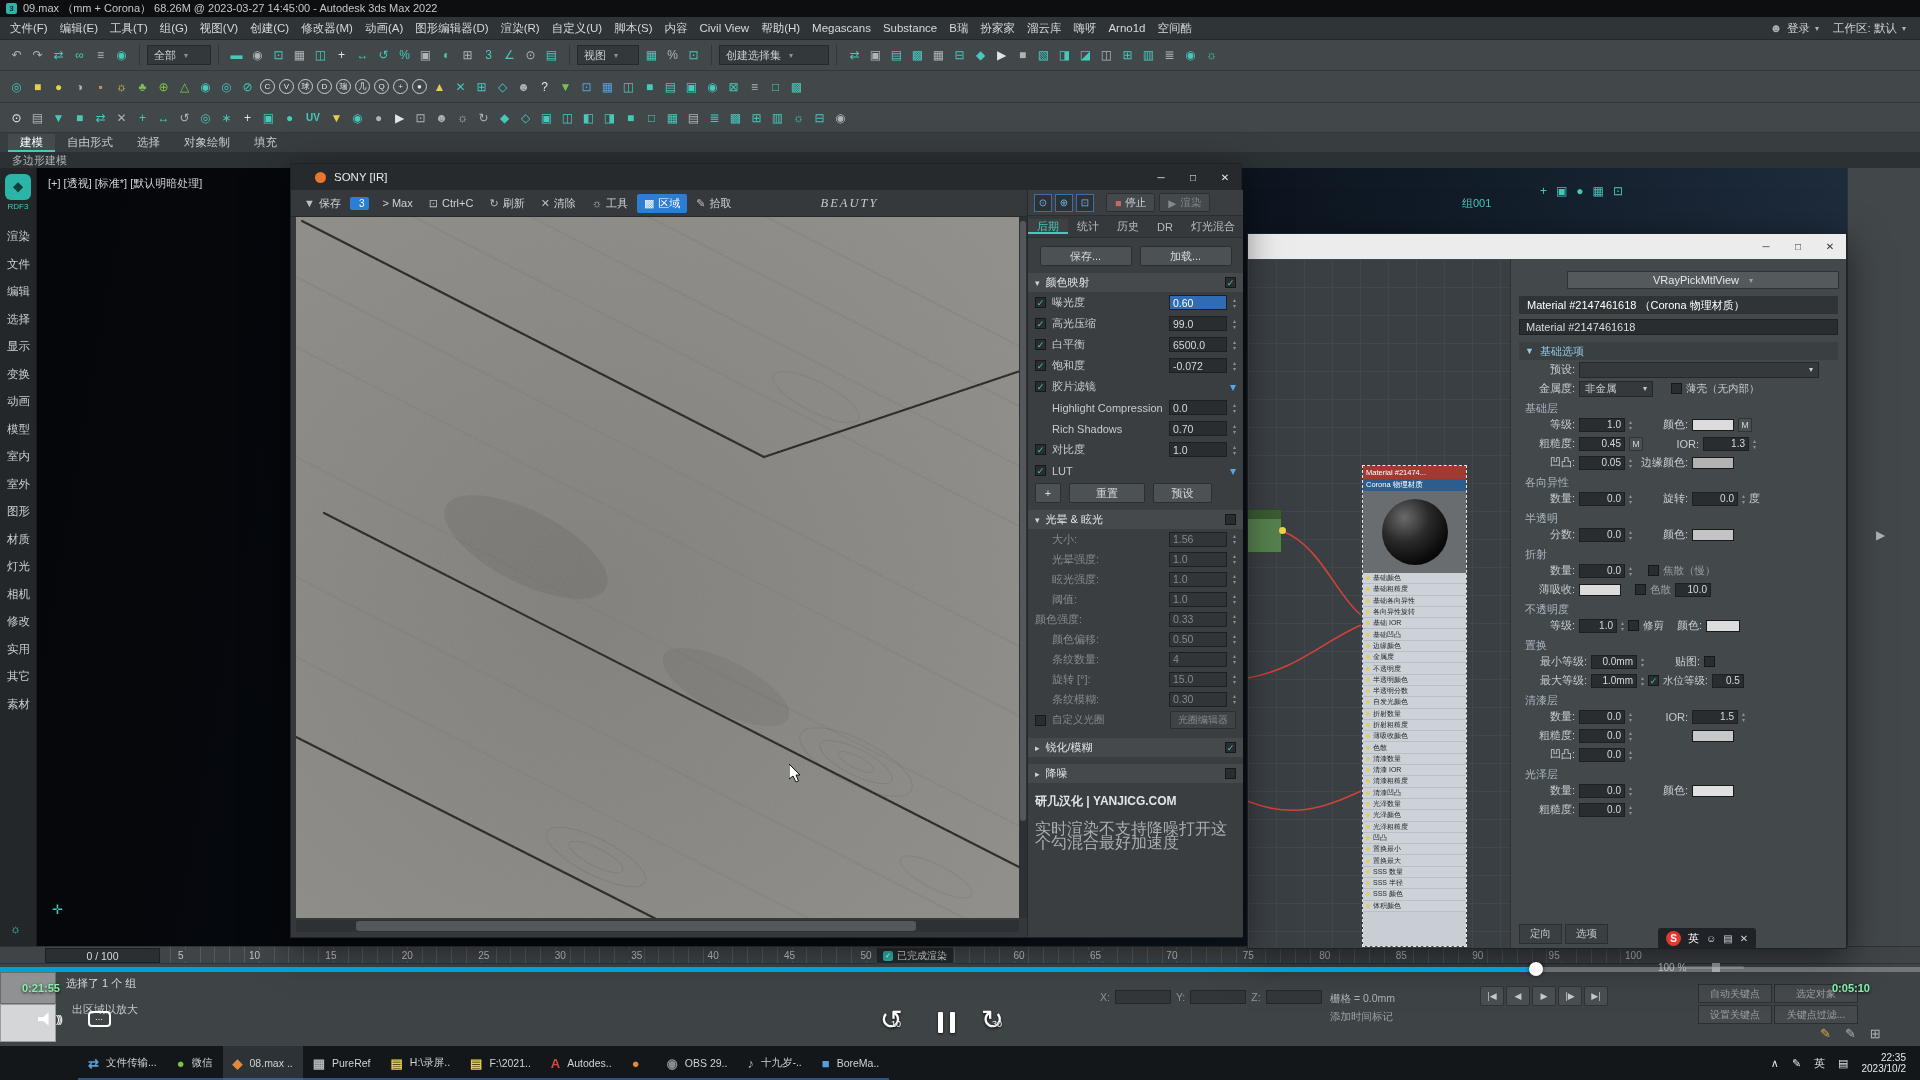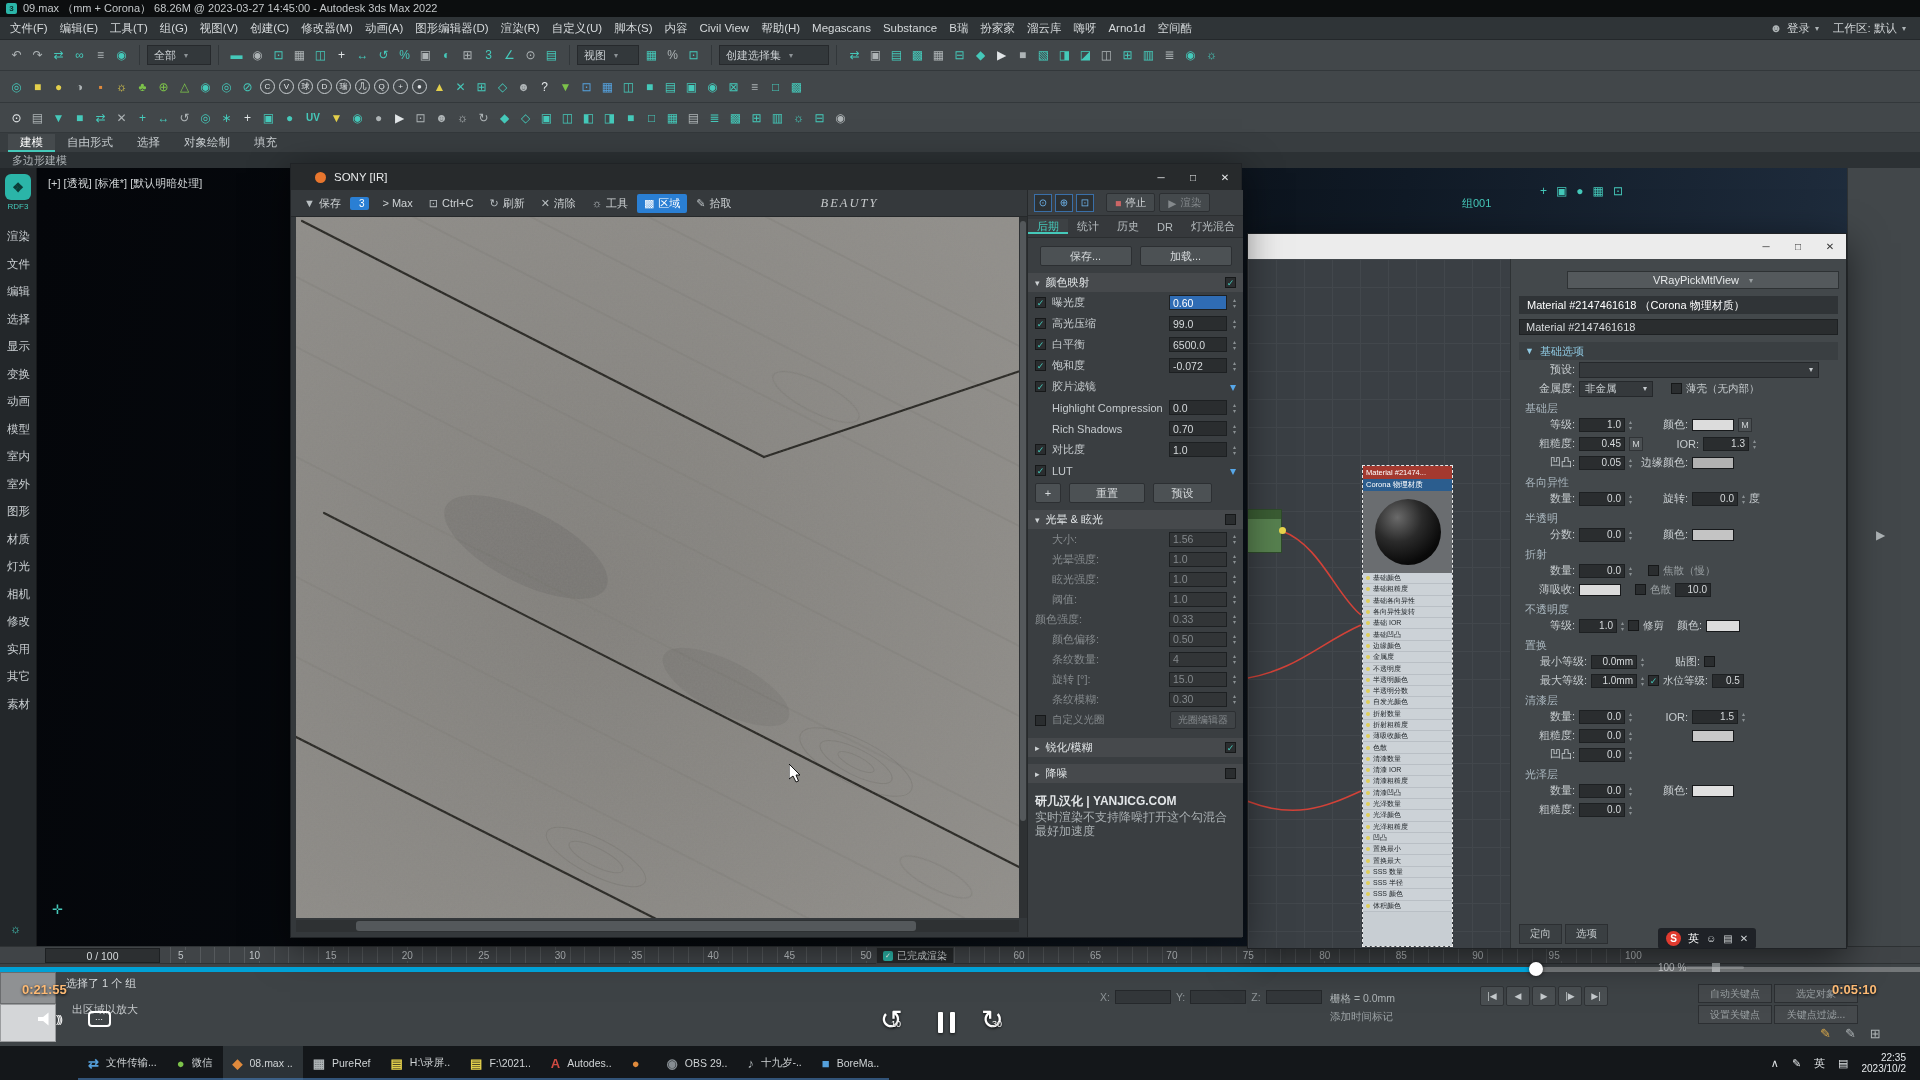--- a/index.html
+++ b/index.html
@@ -118,30 +118,30 @@
 .vrow.hl .vval{background:#2f6cb4;color:#fff}
 .varr{display:none;margin-left:auto;color:#57a7e8;font-size:12px}
 .vrow.drop .varr{display:block}
 .ud{display:flex;flex-direction:column;font-size:6px;line-height:6px;color:#8a9093;font-style:normal}
 .ud::before{content:"▴"}.ud::after{content:"▾"}
 .bloomwrap .vrow{height:20px;color:#84898c}
 .bloomwrap .vval{color:#84898c;background:#323537}
 .aprow{display:flex;align-items:center;gap:6px;padding:2px 7px;font-size:10.5px;color:#84898c}
 .apbtn{margin-left:auto;background:#3f4346;border:1px solid #2c2f32;color:#84898c;font-size:10px;padding:1px 7px;border-radius:2px}
 .brand{margin:10px 7px 0;font-size:12px;font-weight:bold;color:#e3e6e8}
-.note{margin:0 7px 0;font-size:12px;color:#a9afb2;line-height:14px}
+.note{margin:12px 7px 0;font-size:16px;color:#a9afb2;line-height:14px}
 
 #slate{left:1247px;top:233px;width:600px;height:716px;background:#3b4045;z-index:20}
 .slatetitle{height:25px;background:#ececec;display:flex;align-items:center;justify-content:flex-end;color:#333}
 .slatebody{position:absolute;left:0;top:25px;right:0;bottom:0;overflow:hidden}
 .nodeview{position:absolute;left:0;top:0;width:262px;bottom:0;background:#3a3f44;background-image:linear-gradient(#42474c 1px,transparent 1px),linear-gradient(90deg,#42474c 1px,transparent 1px);background-size:28px 28px}
 .gnode{position:absolute;left:-6px;top:250px;width:40px;height:44px;background:#57804f;border:1px solid #2e4a2a}
 .gnode::before{content:"";display:block;height:9px;background:#3a5c33}
 .gdot{position:absolute;left:31px;top:268px;width:7px;height:7px;border-radius:50%;background:#e8d44c;z-index:2}
-.mnode{position:absolute;left:115px;top:207px;width:89px;height:480px;outline:1px dashed #e8e8e8;background:#c8ced3;display:flex;flex-direction:column;overflow:hidden}
+.mnode{position:absolute;left:115px;top:207px;width:103px;height:480px;outline:1px dashed #e8e8e8;background:#c8ced3;display:flex;flex-direction:column;overflow:hidden}
 .mnhead{height:13px;background:#a3392f;color:#fff;font-size:7.5px;display:flex;align-items:center;padding:0 3px;white-space:nowrap}
 .mnsub{height:12px;background:#2b5d8e;color:#fff;font-size:7.5px;display:flex;align-items:center;padding:0 3px}
 .mnprev{height:82px;background:#6a6d70;display:flex;align-items:center;justify-content:center}
 .sphere{width:66px;height:66px;border-radius:50%;background:radial-gradient(circle at 34% 28%,#6a6a6a 0%,#2a2a2a 38%,#0a0a0a 72%,#000 100%)}
 .slot{display:flex;align-items:center;gap:3px;height:11.3px;background:#ccd2d7;border-bottom:1px solid #b9bfc5;font-size:7px;color:#23282c;padding:0 3px;white-space:nowrap}
 .slot .dot{width:4px;height:4px;border-radius:50%;background:#e0cf5a;flex:none}
 .params{position:absolute;left:262px;top:0;right:0;bottom:0;background:#43484b;border-left:1px solid #2e3234;padding:12px 8px 0}
 .pviewer{margin-left:48px;width:272px;height:18px;background:#54595c;border:1px solid #2e3234;color:#e6e9ea;font-size:11px;display:flex;align-items:center;justify-content:center;gap:10px}
 .pheader{margin-top:7px;height:18px;background:#303437;color:#fff;font-size:11px;display:flex;align-items:center;padding:0 8px;white-space:nowrap;overflow:hidden}
 .pname{margin:5px 0 0;height:16px;background:#2a2d2f;border:1px solid #1e2123;color:#d9dcde;font-size:11px;display:flex;align-items:center;padding:0 6px}
@@ -157,21 +157,21 @@
 .ptab{background:#3a3f42;border:1px solid #2c2f32;color:#c4c9cc;font-size:10.5px;padding:2px 10px}
 
 .sogou{left:1658px;top:928px;height:21px;display:flex;align-items:center;gap:7px;background:rgba(28,32,36,.92);border-radius:3px;padding:0 8px;z-index:40}
 .slogo{width:15px;height:15px;border-radius:50%;background:#e03a2f;color:#fff;font-size:10px;font-weight:bold;display:flex;align-items:center;justify-content:center}
 .sime{color:#fff;font-size:11px}
 .sico{color:#cfd3d5;font-size:10px}
 
 .progress{left:0;top:967px;width:1920px;height:5px;background:rgba(255,255,255,.28);z-index:60}
 .pfill{height:100%;background:#00a1d6;width:80%}
 .phandle{position:absolute;top:-5px;left:calc(80% - 7px);width:14px;height:14px;border-radius:50%;background:#fff;box-shadow:0 0 4px rgba(0,0,0,.6)}
-.ptime{position:absolute;z-index:60;color:#fdba74;font-size:13px;font-weight:bold;text-shadow:0 1px 3px rgba(0,0,0,.9)}
+.ptime{position:absolute;z-index:60;color:#86efac;font-size:11px;font-weight:bold;text-shadow:0 1px 3px rgba(0,0,0,.9)}
 .pctrls{left:880px;top:1005px;display:flex;align-items:center;gap:26px;z-index:60}
 .seek{position:relative;width:32px;height:34px;color:#fff}
 .seek .arr{font-size:27px;line-height:30px;text-shadow:0 1px 3px rgba(0,0,0,.8)}
 .seek .num{position:absolute;inset:0;display:flex;align-items:center;justify-content:center;font-size:9px;padding-top:4px;text-shadow:0 1px 2px rgba(0,0,0,.8)}
 .pause{display:flex;gap:7px;align-items:center;height:34px}
 .pbar{width:5px;height:21px;background:#fff;border-radius:1px;box-shadow:0 1px 3px rgba(0,0,0,.7)}
 .vol{left:38px;top:1012px;display:flex;align-items:center;z-index:60}
 .spk{width:17px;height:14px;background:#fff;clip-path:polygon(0 35%,30% 35%,62% 4%,62% 96%,30% 65%,0 65%)}
 .spk2{color:#fff;font-size:11px;letter-spacing:-2px;margin-left:1px}
 .dmk{left:88px;top:1011px;width:23px;height:16px;border:2px solid #fff;border-radius:4px;z-index:60;display:flex;align-items:center;justify-content:center;color:#fff;font-size:8px;letter-spacing:1px}

